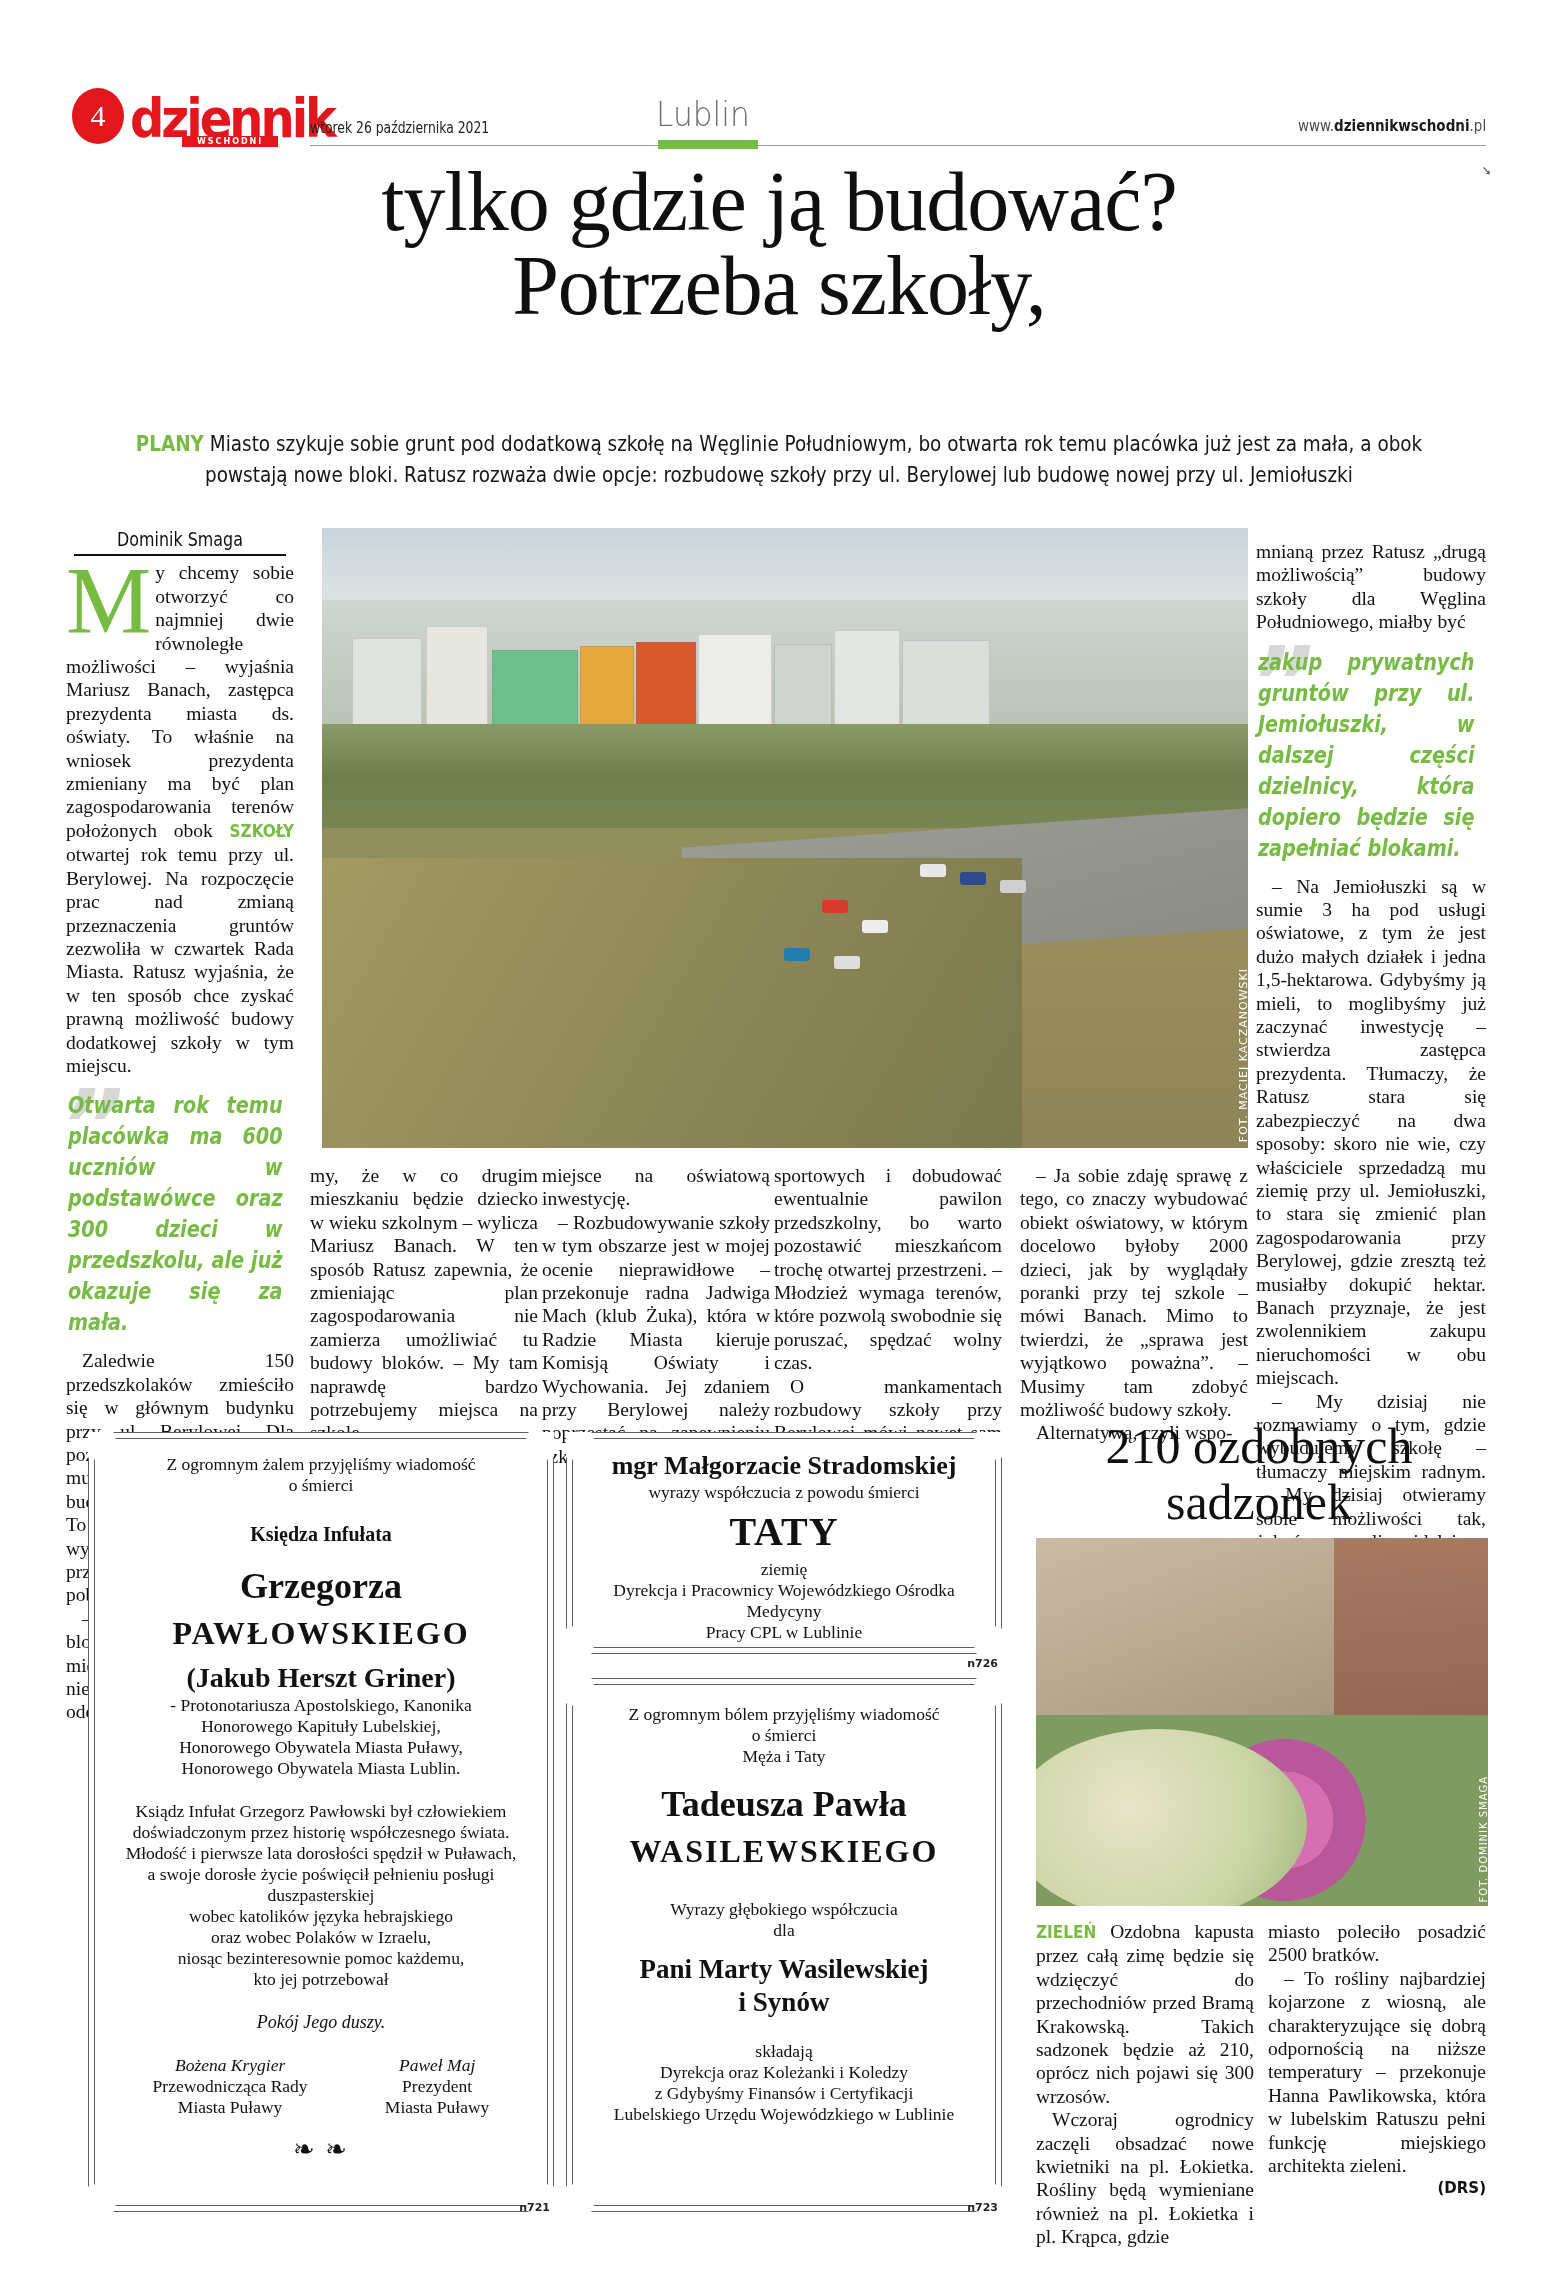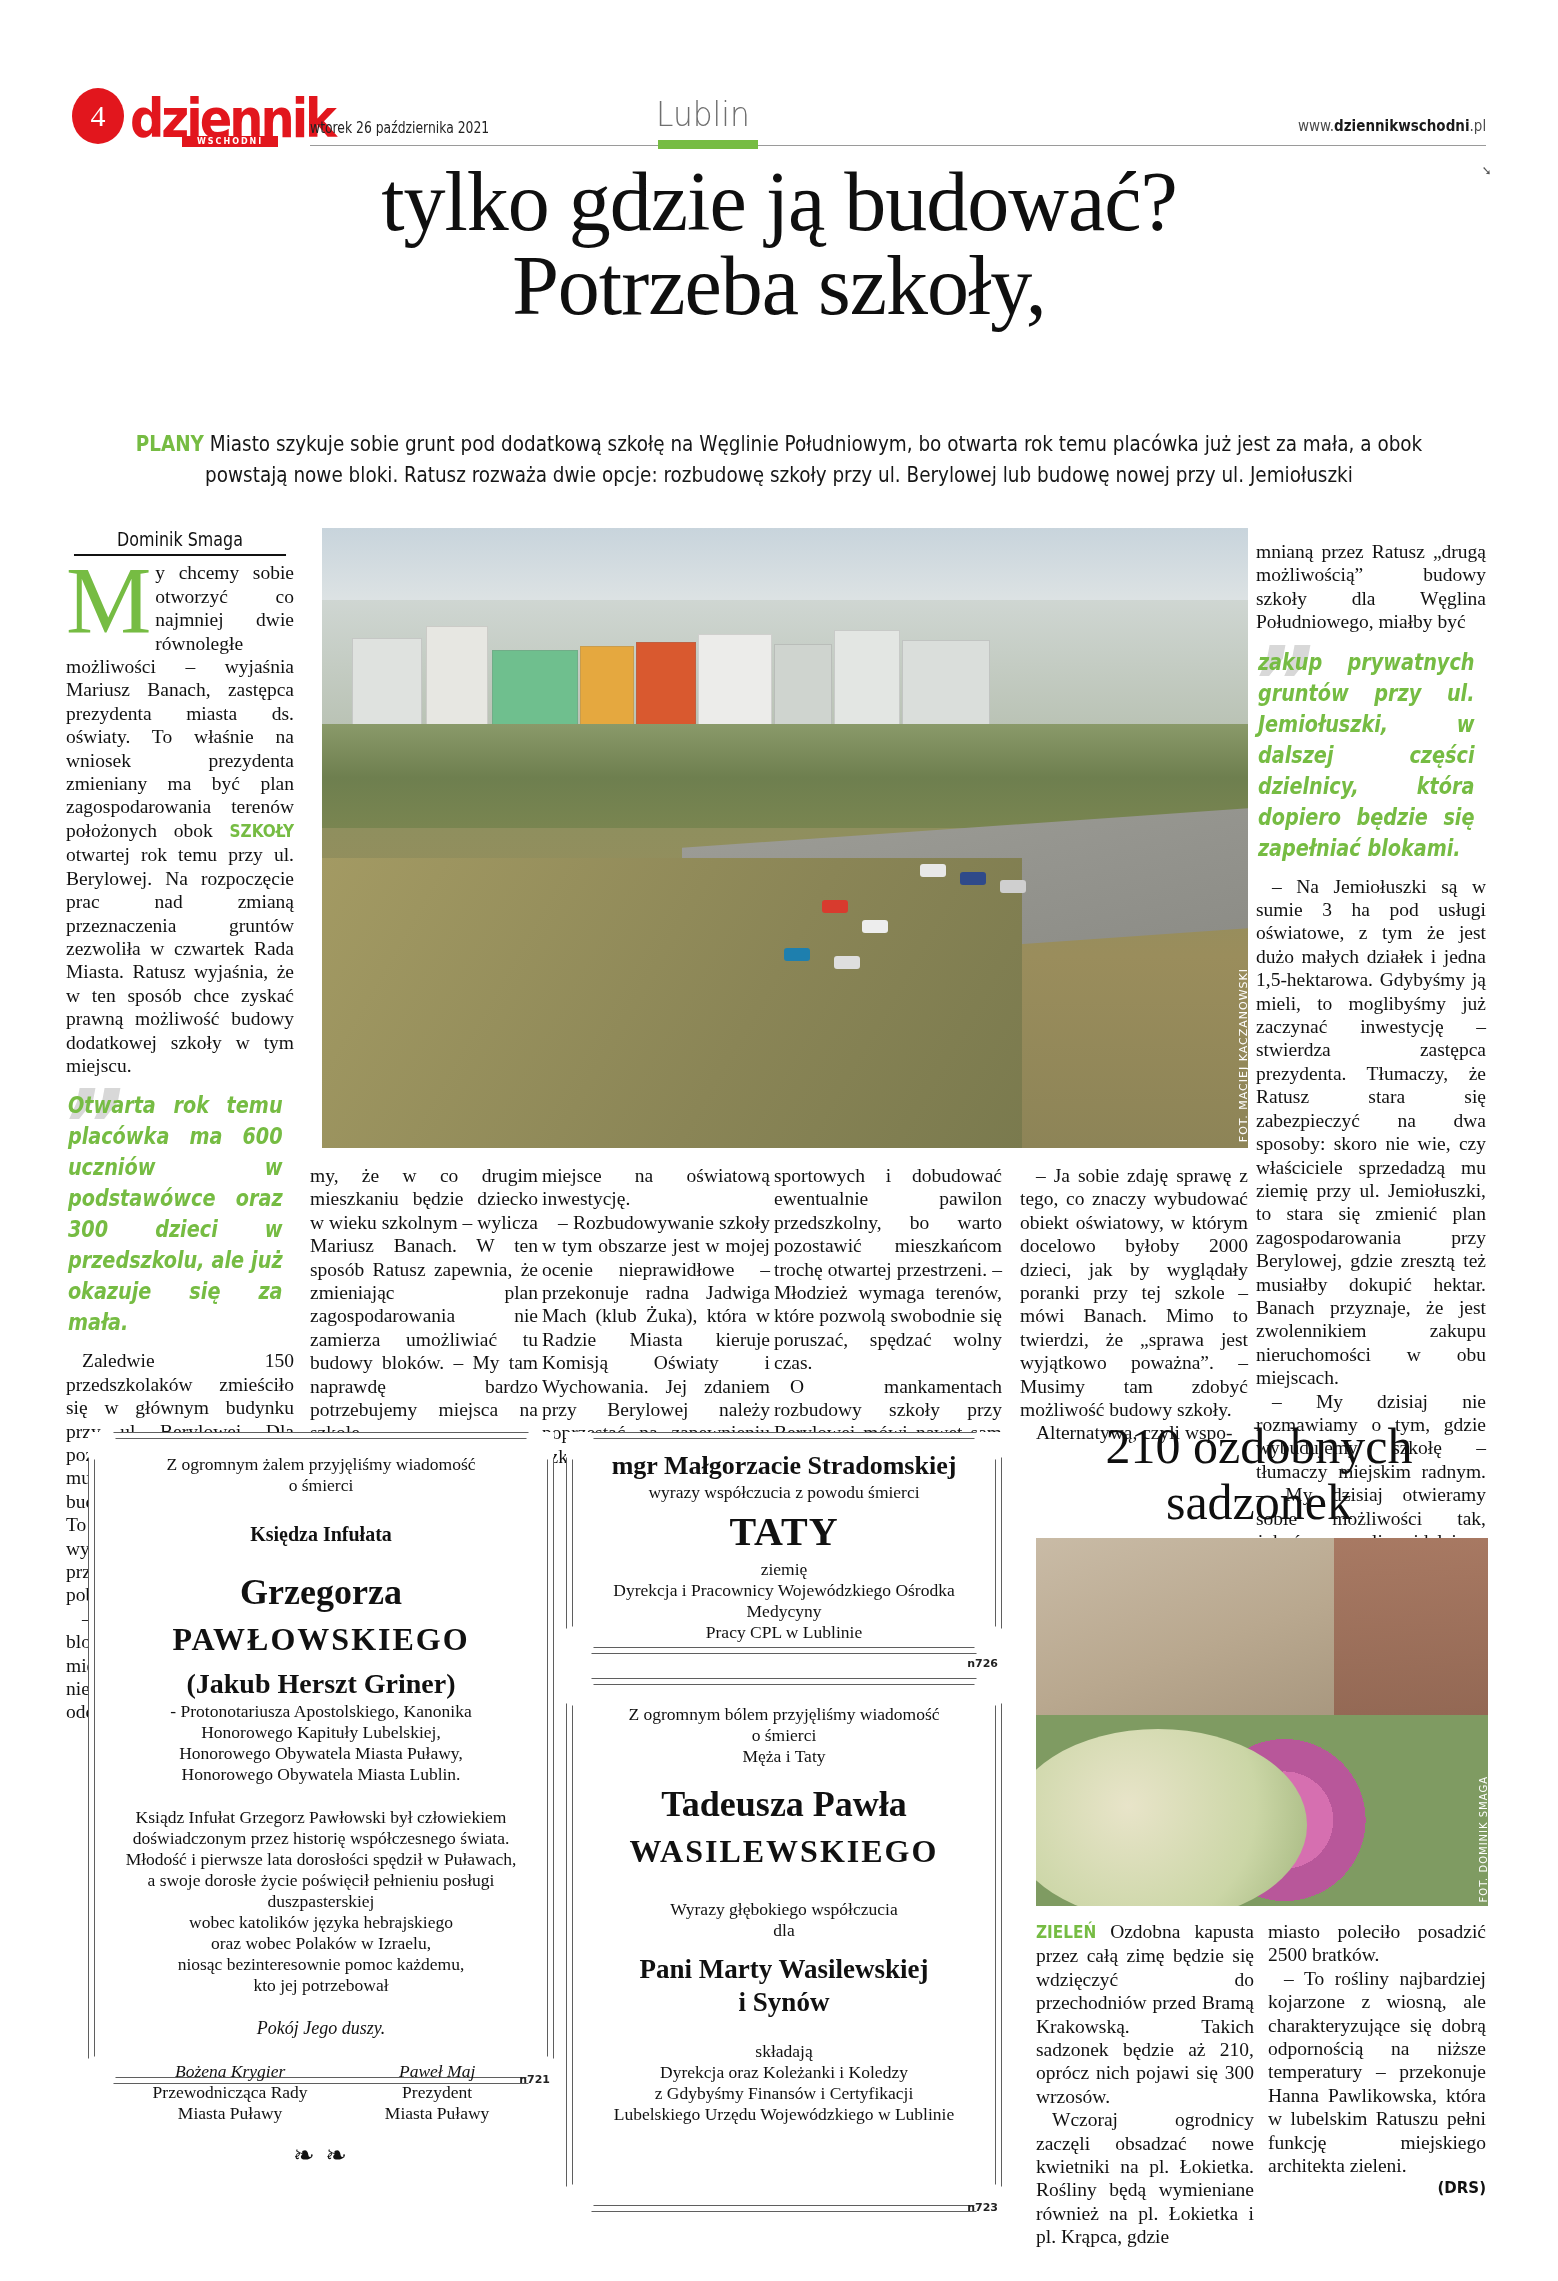--- a/index.html
+++ b/index.html
@@ -199,29 +199,29 @@
     <p>Alternatywą, czyli wspo-</p>
   </div>
 
   <div class="col" style="left:1256px;top:540px;width:230px;">
     <p class="noind">mnianą przez Ratusz „drugą możliwością” budowy szkoły dla Węglina Południowego, miałby być</p>
     <div class="pullquote"><span class="qmark">”</span><span>zakup prywatnych gruntów przy ul. Jemiołuszki, w dalszej części dzielnicy, która dopiero będzie się zapełniać blokami.</span></div>
     <p>– Na Jemiołuszki są w sumie 3 ha pod usługi oświatowe, z tym że jest dużo małych działek i jedna 1,5-hektarowa. Gdybyśmy ją mieli, to moglibyśmy już zaczynać inwestycję – stwierdza zastępca prezydenta. Tłumaczy, że Ratusz stara się zabezpieczyć na dwa sposoby: skoro nie wie, czy właściciele sprzedadzą mu ziemię przy ul. Jemiołuszki, to stara się zmienić plan zagospodarowania przy Berylowej, gdzie zresztą też musiałby dokupić hektar. Banach przyznaje, że jest zwolennikiem zakupu nieruchomości w obu miejscach.</p>
     <p>– My dzisiaj nie rozmawiamy o tym, gdzie wybudujemy szkołę – tłumaczy miejskim radnym. – My dzisiaj otwieramy sobie możliwości tak, żebyśmy mogli najdalej za rok przyjść do państwa z dyskusją na temat tego, co i gdzie budujemy.</p>
   </div>
 
-  <div class="obit" style="left:88px;top:1432px;width:466px;height:652px;">
+  <div class="obit" style="left:88px;top:1432px;width:466px;height:780px;">
     <div class="frame-outer"></div>
     <div class="frame-inner"></div>
     <div class="body">
       <div class="ob-sm">Z ogromnym żalem przyjęliśmy wiadomość</div>
       <div class="ob-sm">o śmierci</div>
       <div style="height:26px"></div>
       <div class="ob-md">Księdza Infułata</div>
-      <div class="ob-lg" style="margin-top:24px">Grzegorza</div>
+      <div class="ob-lg" style="margin-top:18px">Grzegorza</div>
       <div class="ob-xxl">PAWŁOWSKIEGO</div>
       <div style="font-size:28px;font-weight:bold;line-height:34px;margin-top:2px">(Jakub Herszt Griner)</div>
       <div class="ob-sm">- Protonotariusza Apostolskiego, Kanonika</div>
       <div class="ob-sm">Honorowego Kapituły Lubelskiej,</div>
       <div class="ob-sm">Honorowego Obywatela Miasta Puławy,</div>
       <div class="ob-sm">Honorowego Obywatela Miasta Lublin.</div>
       <div style="height:22px"></div>
       <div class="ob-sm">Ksiądz Infułat Grzegorz Pawłowski był człowiekiem</div>
       <div class="ob-sm">doświadczonym przez historię współczesnego świata.</div>
       <div class="ob-sm">Młodość i pierwsze lata dorosłości spędził w Puławach,</div>

